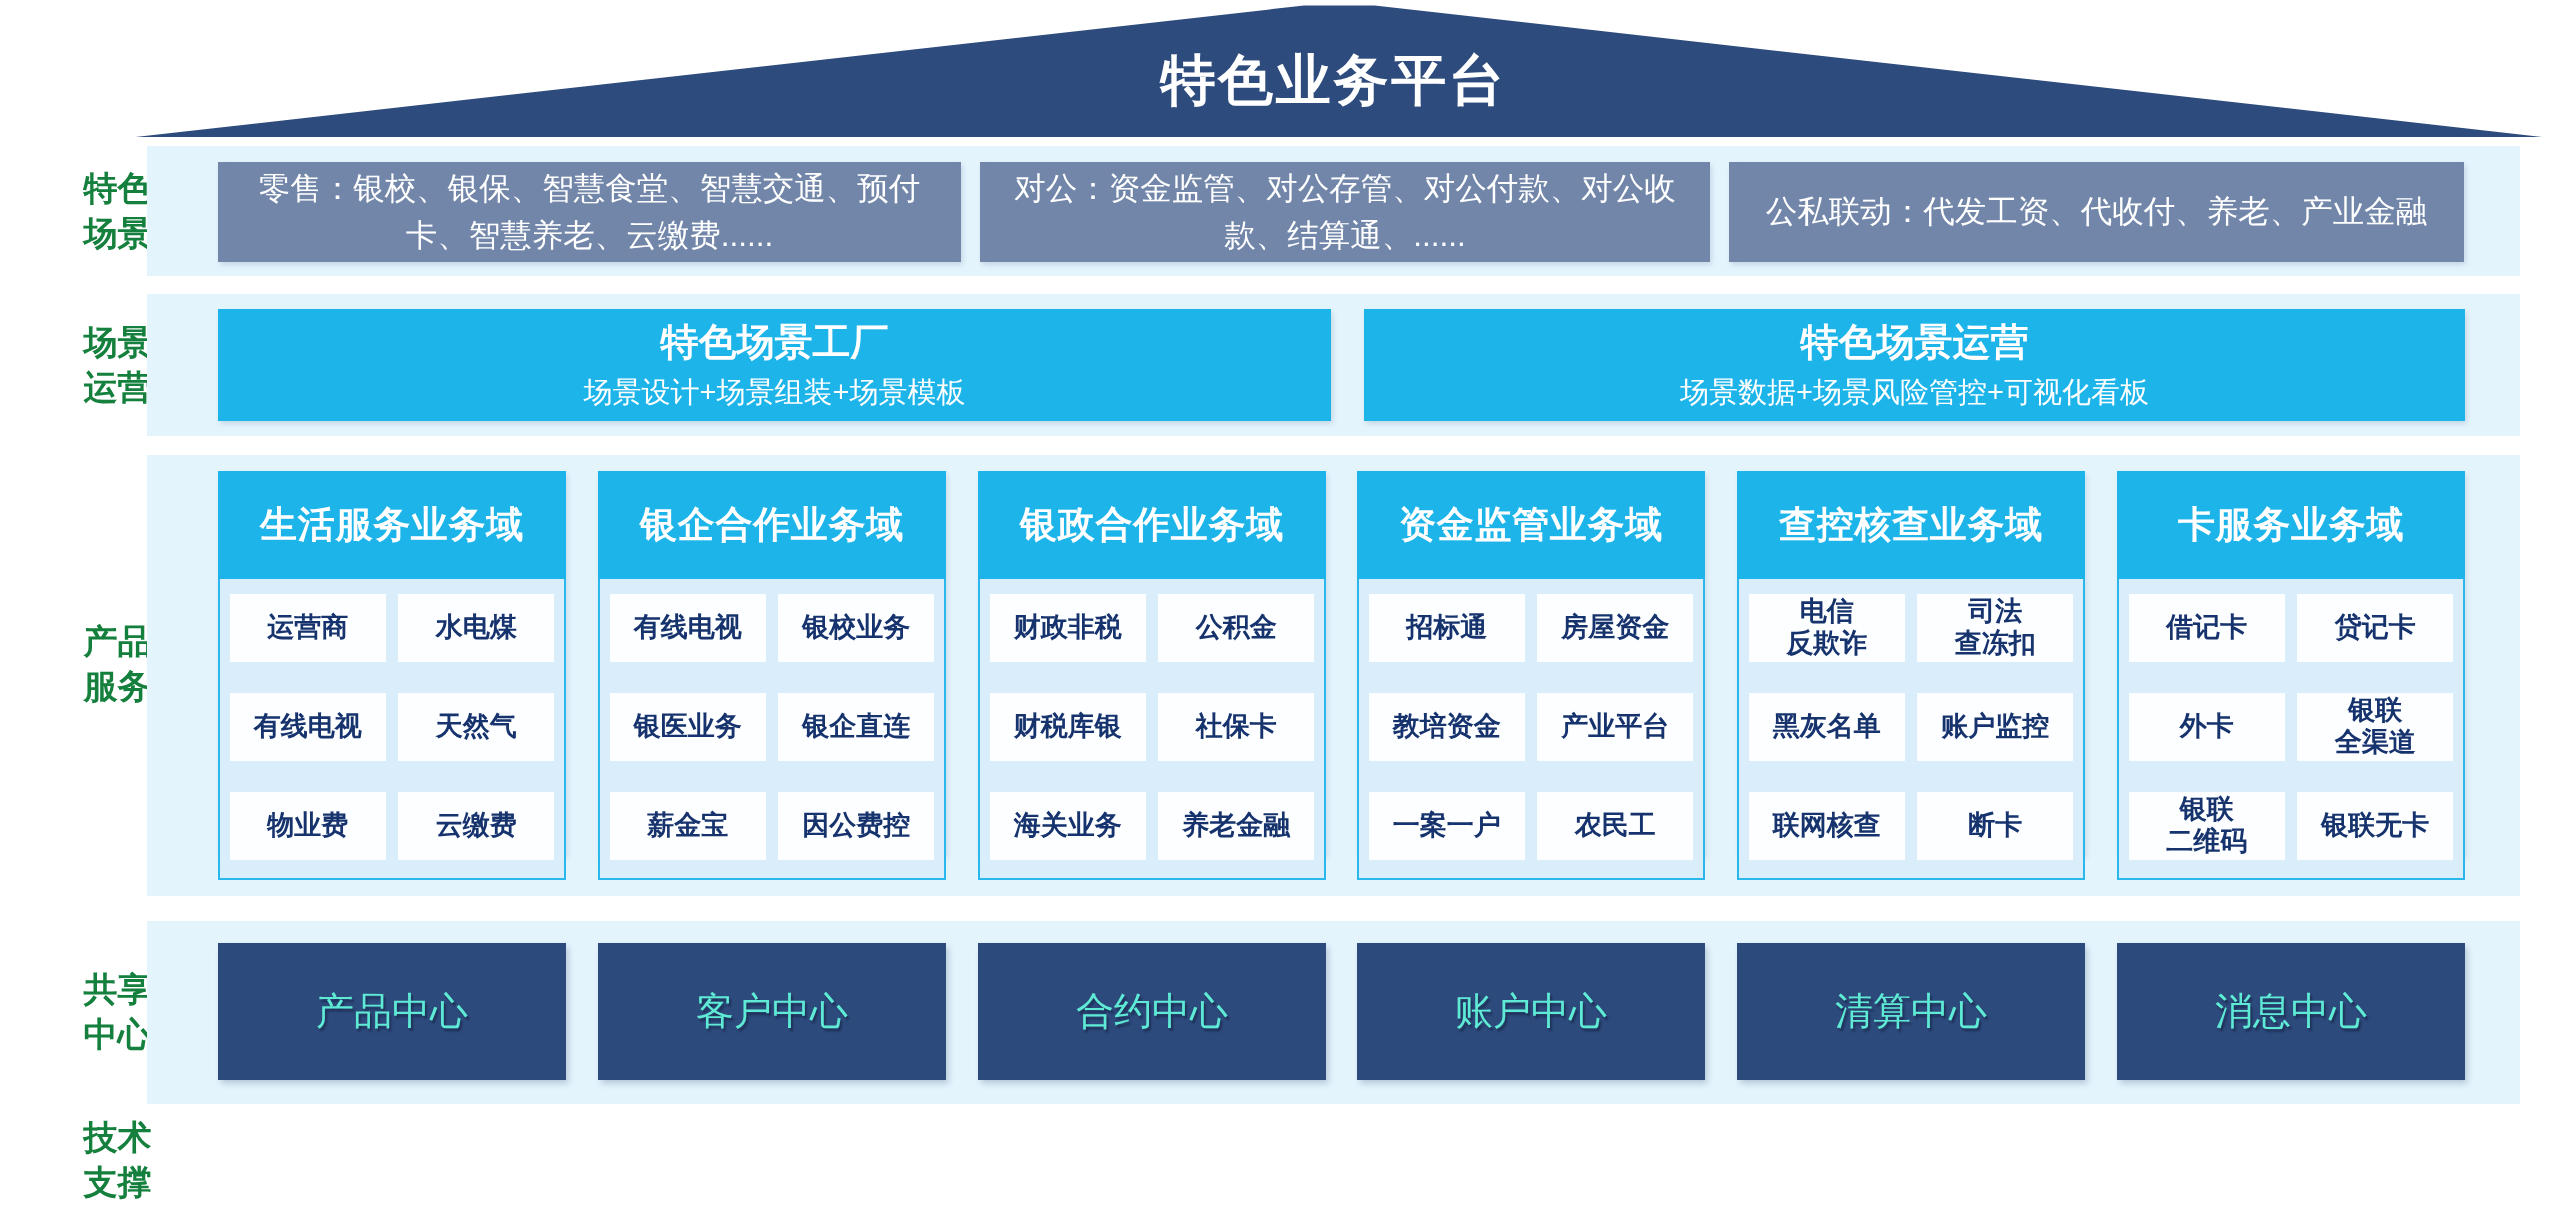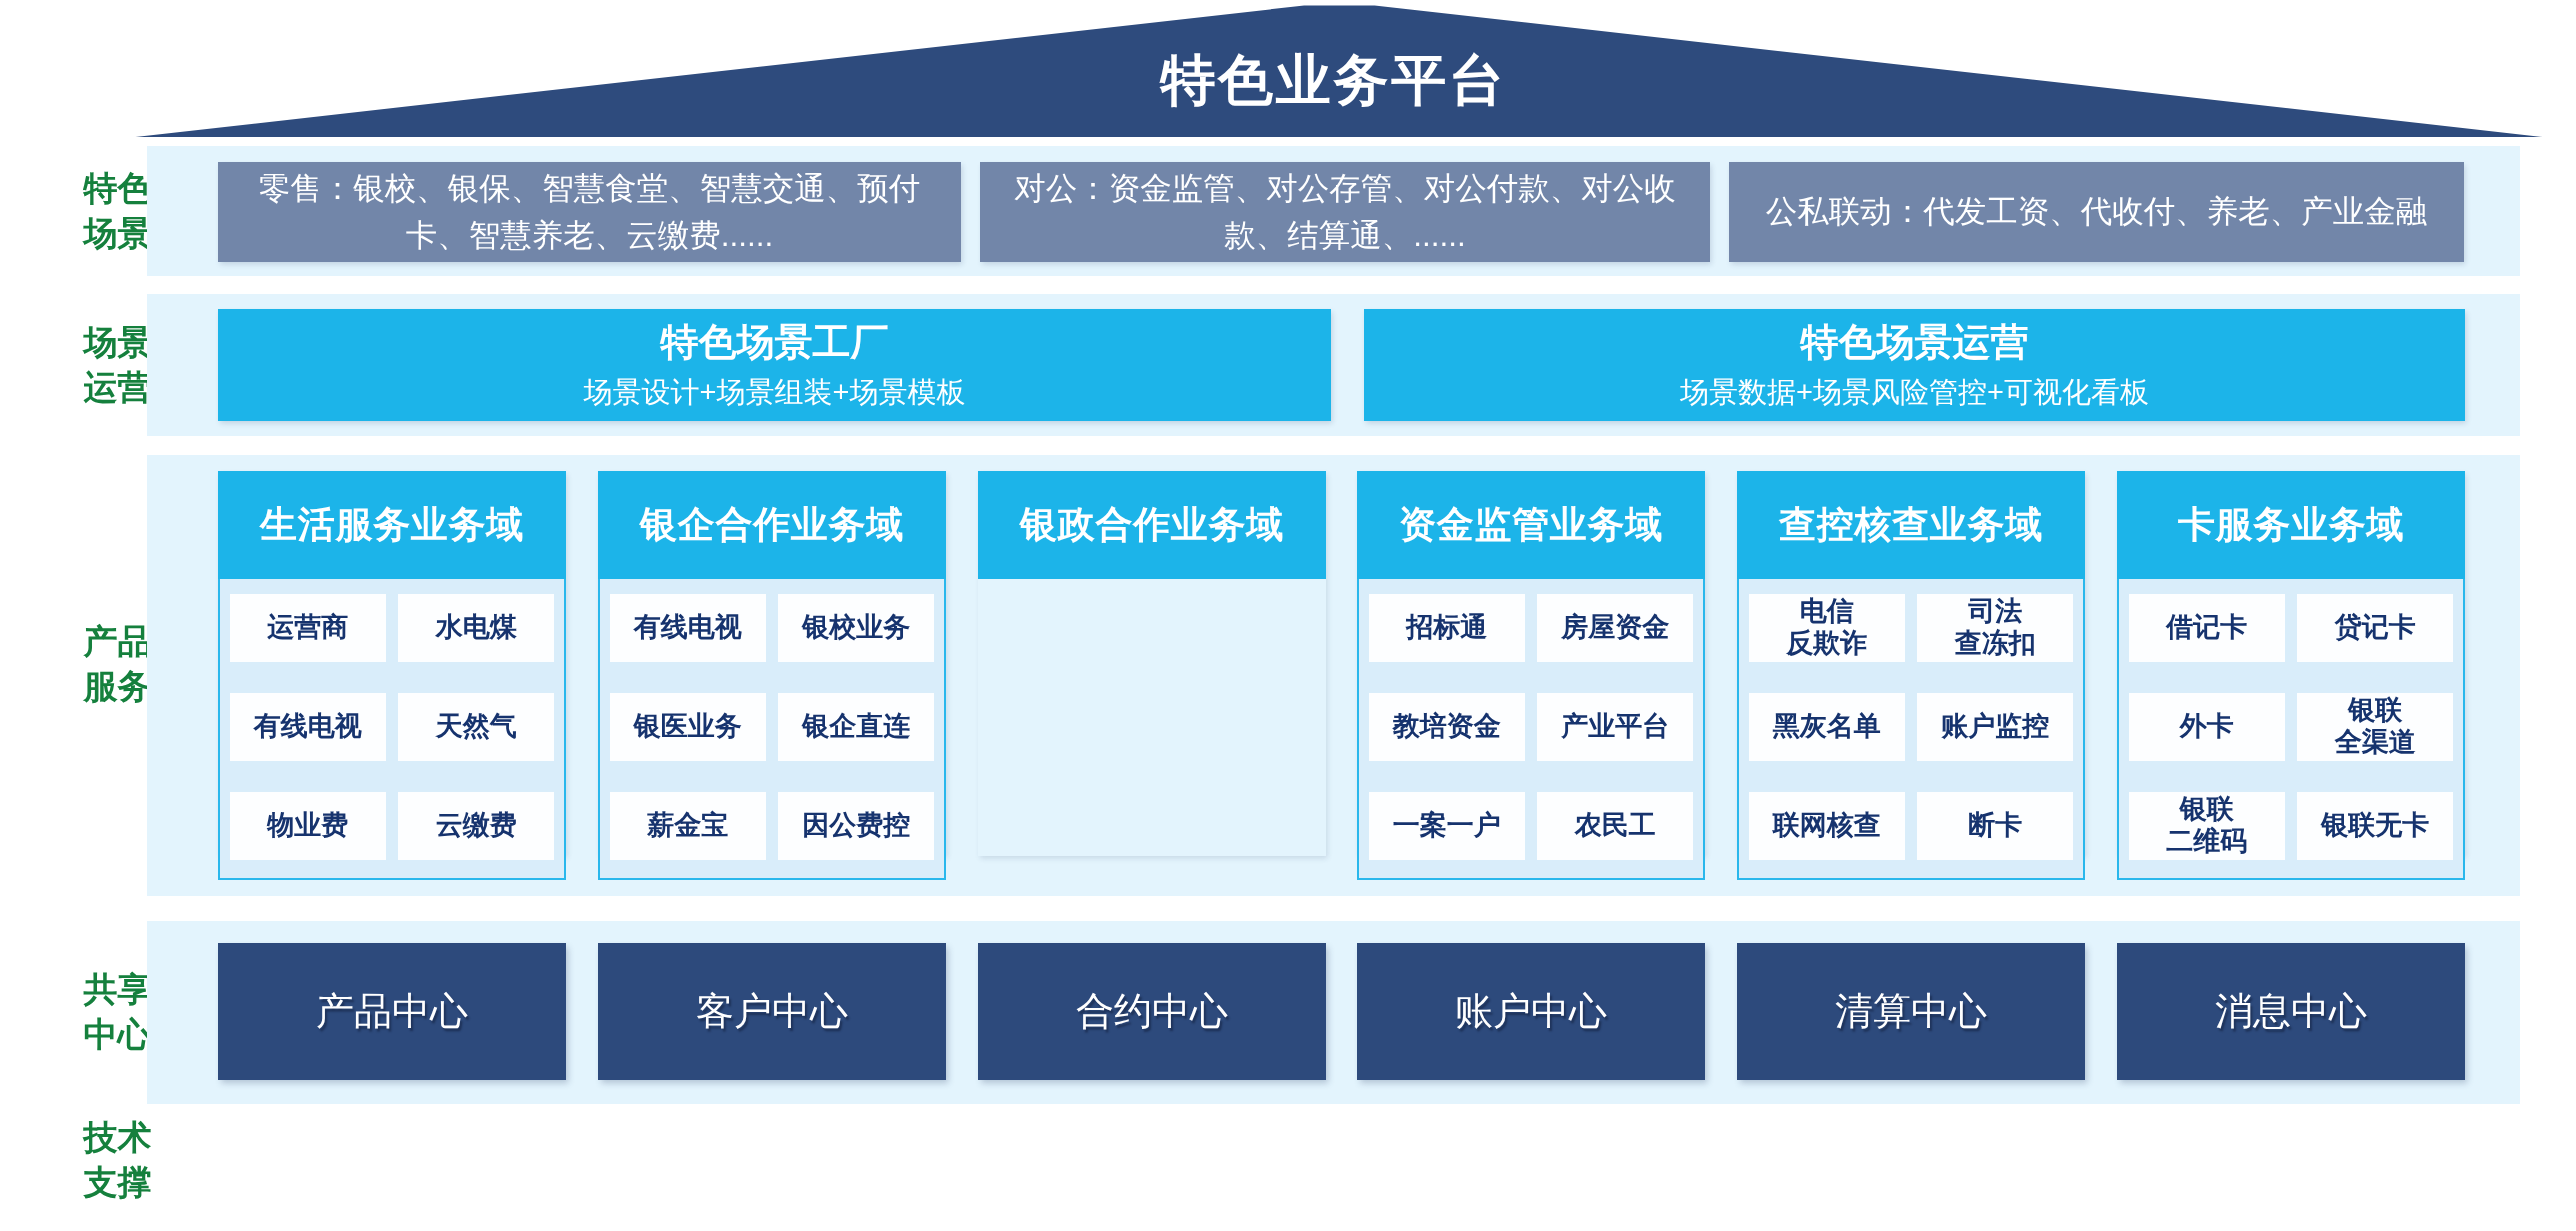--- a/index.html
+++ b/index.html
@@ -50,21 +50,21 @@
   .col-body{height:301px;background:var(--colbody);
     border:2.1px solid var(--colborder);border-top:none;
     display:grid;grid-template-columns:1fr 1fr;grid-auto-rows:68px;
     column-gap:12.3px;row-gap:31px;padding:15px 9.6px 0 9.6px;}
   .cell{background:var(--cell);color:var(--navy);font-size:27px;font-weight:600;
     display:flex;align-items:center;justify-content:center;text-align:center;
     line-height:1.18;white-space:pre-line;}
 
   
   .center-box{top:943px;width:348px;height:137px;background:var(--center);
-    color:#ffffff;font-size:38px;font-weight:500;
+    color:#5eead4;font-size:38px;font-weight:500;
     display:flex;align-items:center;justify-content:center;
     text-shadow:2.1px 2.7px 2.1px rgba(10,20,45,.45);
     box-shadow:2.7px 4.1px 6.2px rgba(40,60,100,.25);}
 
   
   #tech-banner{left:147px;top:1119px;width:2394px;height:84px;background:var(--banner);
     color:#fff;display:flex;align-items:center;justify-content:center;
     font-size:66px;font-weight:800;letter-spacing:1.4px;
     text-shadow:2.7px 3.4px 2.7px rgba(20,30,60,.35);}
 </style>
@@ -126,20 +126,28 @@
       <div class="cell">银校业务</div>
       <div class="cell">银医业务</div>
       <div class="cell">银企直连</div>
       <div class="cell">薪金宝</div>
       <div class="cell">因公费控</div>
     </div>
   </div>
 
   <div class="abs col" style="left:978px">
     <div class="col-header">银政合作业务域</div>
+    <div class="col-body">
+      <div class="cell">财政非税</div>
+      <div class="cell">公积金</div>
+      <div class="cell">财税库银</div>
+      <div class="cell">社保卡</div>
+      <div class="cell">海关业务</div>
+      <div class="cell">养老金融</div>
+    </div>
   </div>
 
   <div class="abs col" style="left:1357px">
     <div class="col-header">资金监管业务域</div>
     <div class="col-body">
       <div class="cell">招标通</div>
       <div class="cell">房屋资金</div>
       <div class="cell">教培资金</div>
       <div class="cell">产业平台</div>
       <div class="cell">一案一户</div>

